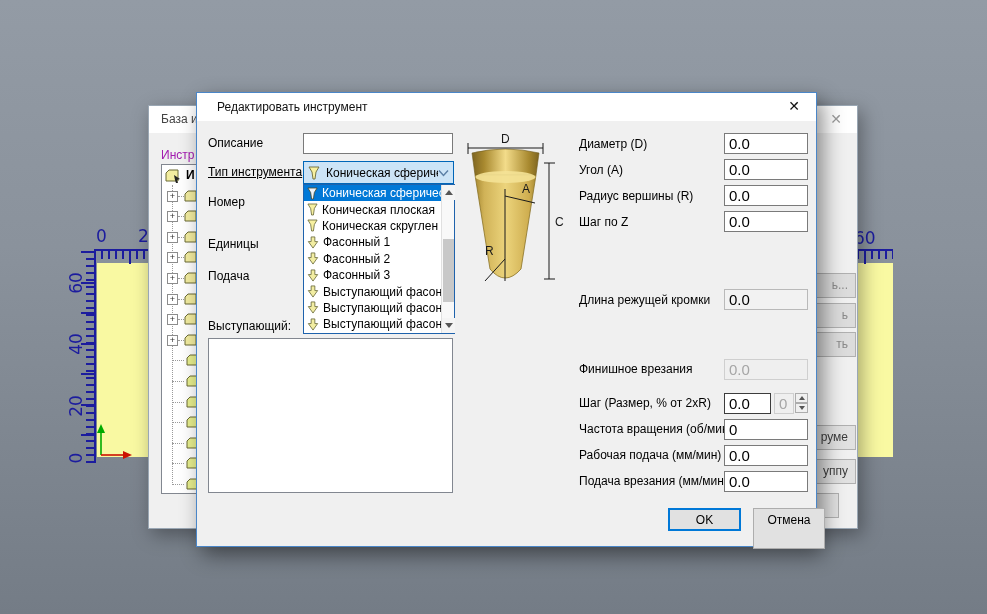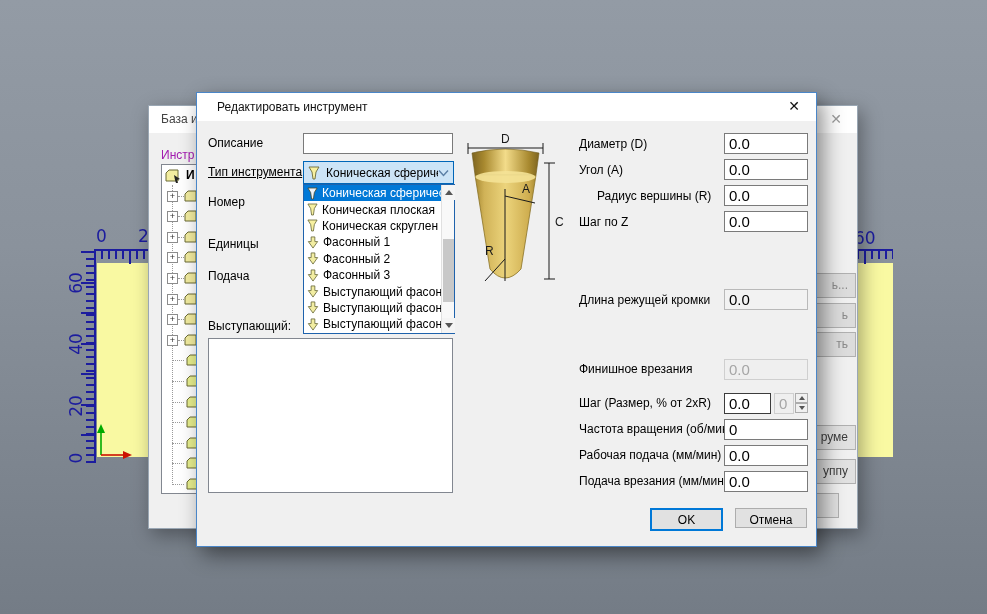--- a/index.html
+++ b/index.html
@@ -68,21 +68,21 @@
   .dd-scroll { position:absolute; right:0; top:0; width:13px; height:148px; background:#f8f8f8; border-left:1px solid #e0e0e0; }
   .dd-arrow { position:absolute; left:0; width:13px; height:15px; background:#f4f4f4; display:flex; align-items:center; justify-content:center; }
   .dd-thumb { position:absolute; left:1px; top:54px; width:11px; height:63px; background:#c8c8c8; }
   .tri-up { width:0; height:0; border-left:4px solid transparent; border-right:4px solid transparent; border-bottom:5px solid #555; }
   .tri-down { width:0; height:0; border-left:4px solid transparent; border-right:4px solid transparent; border-top:5px solid #555; }
   .spinner { left:598px; top:300px; width:13px; height:21px; }
   .spin-btn { position:absolute; left:0; width:13px; height:10px; background:#f0f0f0; border:1px solid #adadad;
               display:flex; align-items:center; justify-content:center; }
   .spin-btn .tri-up { border-left-width:3px; border-right-width:3px; border-bottom-width:4px; }
   .spin-btn .tri-down { border-left-width:3px; border-right-width:3px; border-top-width:4px; }
-  .btn { font-size:12px; text-align:center; background:#e1e1e1; }
+  .btn { font-size:12px; text-align:center; background:#e1e1e1;margin-left:18px; }
   .btn.default { border:2px solid #0078d7; padding-top:3px; }
   .btn.normal { border:1px solid #adadad; padding-top:4px; }
 </style>
 </head>
 <body>
 
 <div class="abs" style="left:0;top:0;width:987px;height:614px;">
   <div class="abs" style="left:97px;top:263px;width:796px;height:194px;background:#f9f9a2;"></div>
 
   <div class="abs ruler-label" style="left:96px;top:226px;">0</div>
@@ -367,21 +367,21 @@
     <text x="67" y="62" font-size="12" fill="#1a1a1a">A</text>
 
     <line x1="50" y1="128" x2="30" y2="150" stroke="#1a1a1a"></line>
     <text x="30" y="124" font-size="12" fill="#1a1a1a">R</text>
   </svg>
 
   <div class="abs lbl" style="left:382px;top:44px;">Диаметр (D)</div>
   <input class="abs txt" style="left: 527px; top: 40px; width: 84px; height: 21px;" value="0.0">
   <div class="abs lbl" style="left:382px;top:70px;">Угол (A)</div>
   <input class="abs txt" style="left: 527px; top: 66px; width: 84px; height: 21px;" value="0.0">
-  <div class="abs lbl" style="left:400px;top:96px;">Радиус вершины (R)</div>
+  <div class="abs lbl" style="left:382px;top:96px;">Радиус вершины (R)</div>
   <input class="abs txt" style="left: 527px; top: 92px; width: 84px; height: 21px;" value="0.0">
   <div class="abs lbl" style="left:382px;top:122px;">Шаг по Z</div>
   <input class="abs txt" style="left: 527px; top: 118px; width: 84px; height: 21px;" value="0.0">
 
   <div class="abs lbl" style="left:382px;top:200px;">Длина режущей кромки</div>
   <input class="abs txt ro" style="left: 527px; top: 196px; width: 84px; height: 21px;" value="0.0">
 
   <div class="abs lbl" style="left:382px;top:269px;">Финишное врезания</div>
   <input class="abs txt dis" style="left: 527px; top: 266px; width: 84px; height: 21px;" disabled="" value="0.0">
 
@@ -398,14 +398,14 @@
   </div>
 
   <div class="abs lbl" style="left:382px;top:329px;">Частота вращения (об/мин)</div>
   <input class="abs txt" style="left: 527px; top: 326px; width: 84px; height: 21px;" value="0">
   <div class="abs lbl" style="left:382px;top:355px;">Рабочая подача (мм/мин)</div>
   <input class="abs txt" style="left: 527px; top: 352px; width: 84px; height: 21px;" value="0.0">
   <div class="abs lbl" style="left:382px;top:381px;">Подача врезания (мм/мин)</div>
   <input class="abs txt" style="left: 527px; top: 378px; width: 84px; height: 21px;" value="0.0">
 
   <div class="abs btn default" style="left:453px;top:415px;width:73px;height:23px;">OK</div>
-  <div class="abs btn normal" style="left:538px;top:415px;width:72px;height:20px;">Отмена</div>
+  <div class="abs btn normal" style="left:538px;top:415px;width:72px;height:41px;">Отмена</div>
 </div>
 
 </body></html>

